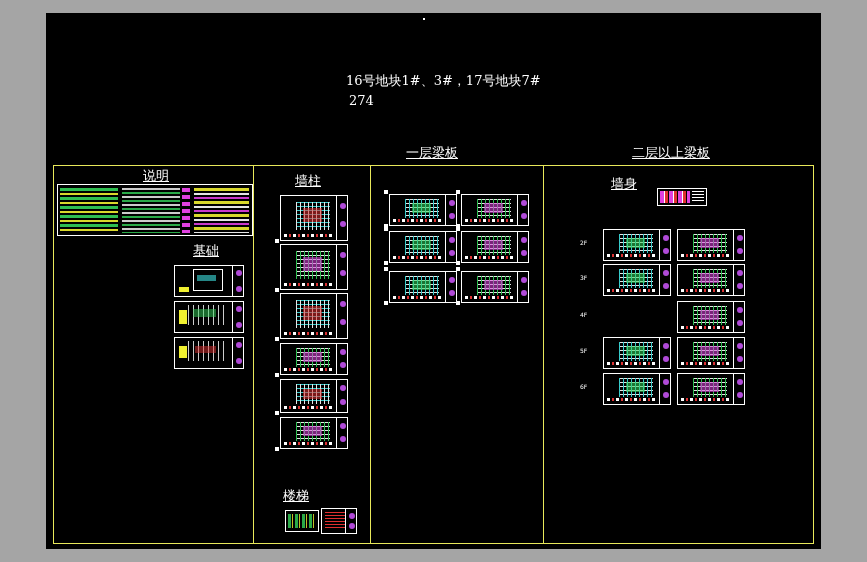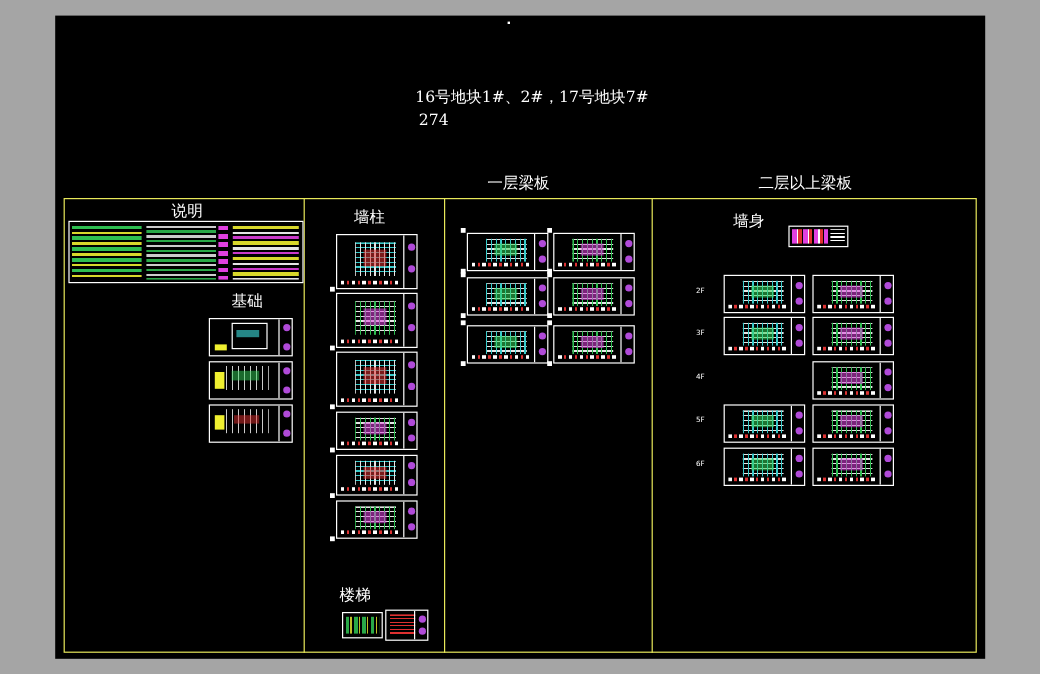--- a/index.html
+++ b/index.html
@@ -9,40 +9,40 @@
     position: relative;
     font-family: "DejaVu Sans", sans-serif;
   }
   #canvas {
     position: absolute; left: 46px; top: 13px; width: 775px; height: 536px;
     background: #000;
   }
   .title-line { position: absolute; color: #fff; font-family: "DejaVu Serif", serif; font-size: 13px; white-space: nowrap; }
   .frame { position: absolute; border: 1px solid #e8e85a; box-sizing: border-box; }
   .vline { position: absolute; width: 1px; background: #e8e85a; }
-  .label { position: absolute; color: #fff; font-size: 13px; white-space: nowrap; }
+  .label { position: absolute; color: #fff; font-size: 13px; white-space: nowrap; text-decoration: underline; }
   .sheet {
     position: absolute; border: 1px solid #fff; background: #000; box-sizing: border-box; overflow: hidden;
   }
   .sheet .tb { position: absolute; right: 0; top: 0; bottom: 0; width: 10px; border-left: 1px solid #fff; }
   .sheet .tb i { position: absolute; right: 1px; width: 6px; height: 6px; border-radius: 50%; background: #b04ad8; }
   .sheet .plan { position: absolute; left: 12%; right: 18%; top: 10%; bottom: 22%; }
   .sheet .plan span { position: absolute; display: block; }
   .sheet .base { position: absolute; left: 3px; right: 14px; bottom: 3px; height: 3px; background: repeating-linear-gradient(90deg,#fff 0 3px,#000 3px 5px,#d33 5px 7px,#000 7px 9px); }
   .marker { position: absolute; width: 4px; height: 4px; background: #fff; }
   .rowtag { position: absolute; color: #fff; font-size: 6px; }
   .dot { position: absolute; width: 2px; height: 2px; background: #fff; }
 </style>
 </head>
 <body>
 
 <div id="canvas">
   <div class="dot" style="left:377px;top:5px;"></div>
 
-  <div class="title-line" style="left:300px;top:59px;">16号地块1#、2#，17号地块7#</div>
+  <div class="title-line" style="left:300px;top:59px;">16号地块1#、3#，17号地块7#</div>
   <div class="title-line" style="left:303px;top:80px;">274</div>
 
   <div class="label" style="left:360px;top:131px;">一层梁板</div>
   <div class="label" style="left:586px;top:131px;">二层以上梁板</div>
 
   <div class="frame" style="left:7px;top:152px;width:761px;height:379px;"></div>
   <div class="vline" style="left:207px;top:152px;height:379px;"></div>
   <div class="vline" style="left:324px;top:152px;height:379px;"></div>
   <div class="vline" style="left:497px;top:152px;height:379px;"></div>
 

